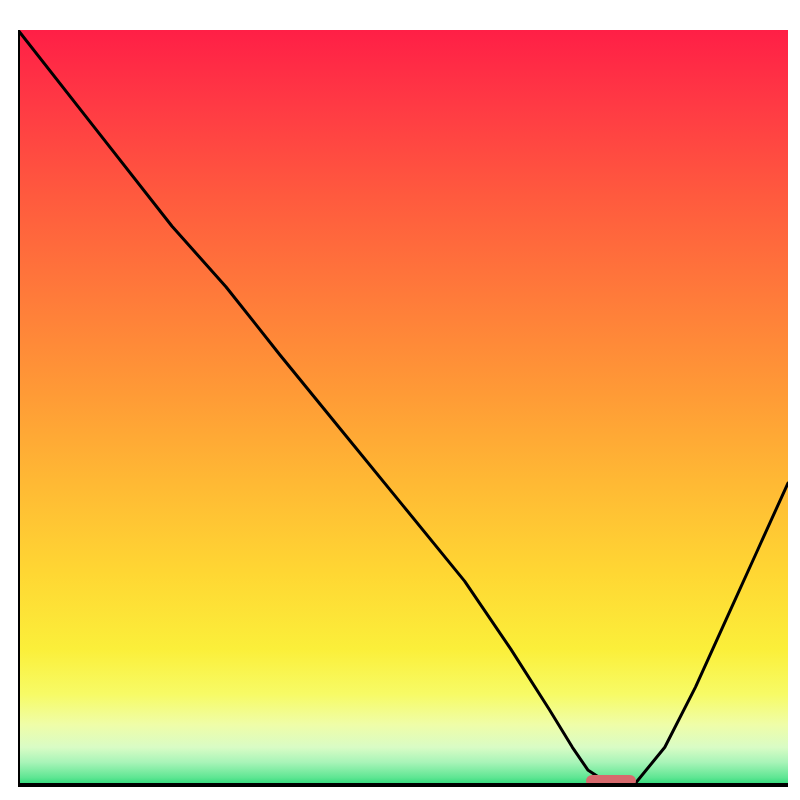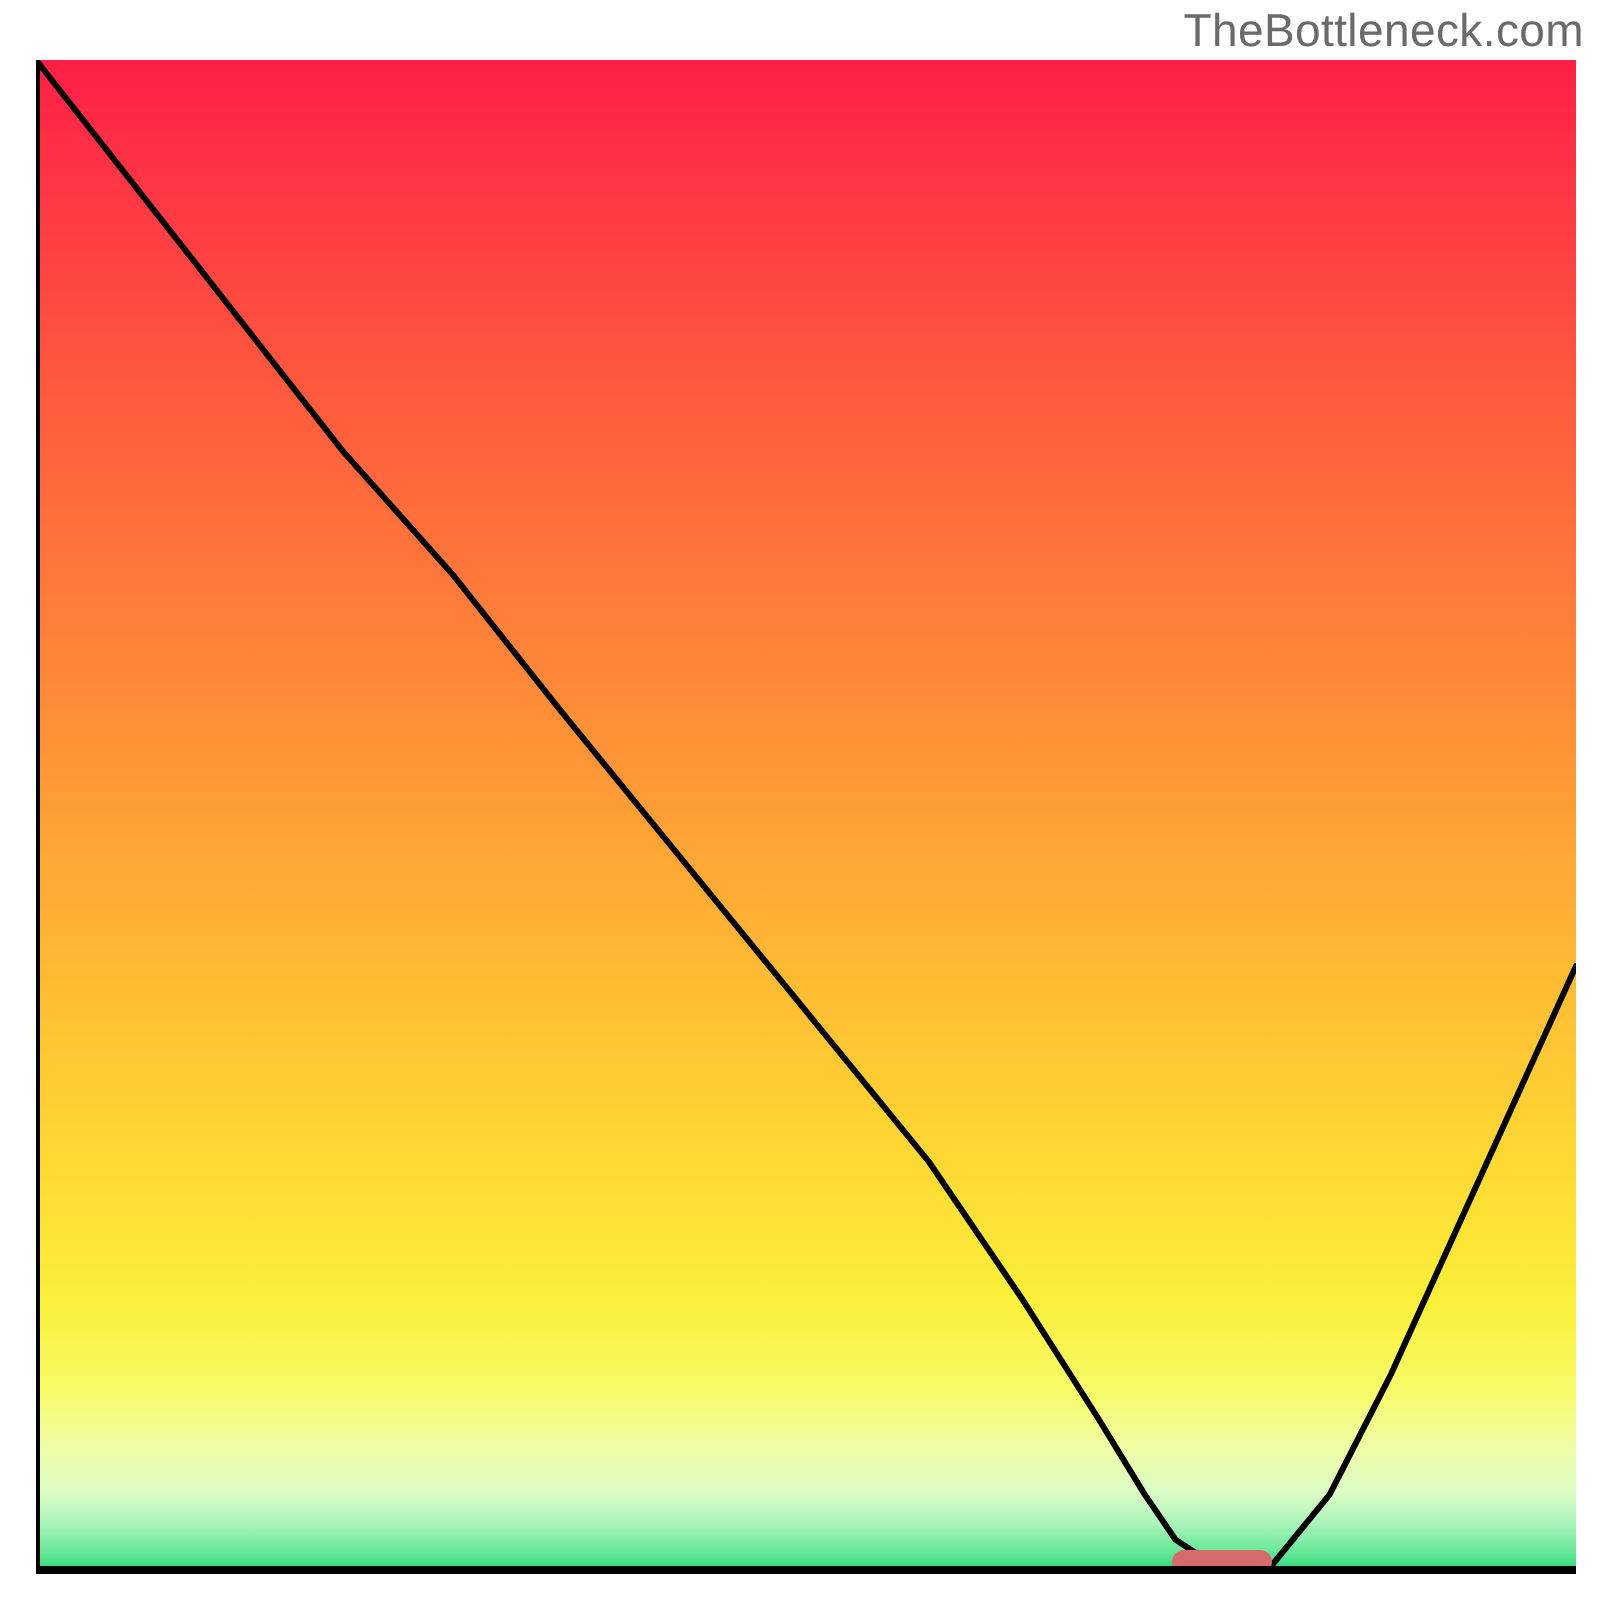--- a/index.html
+++ b/index.html
@@ -58,21 +58,20 @@
     position: absolute;
     height: 12px;
     border-radius: 6px;
     background: #d76a6d;
   }
 </style>
 </head>
 <body>
 <div class="wrap">
 
-  <div class="watermark">TheBottleneck.com</div>
 
   <div class="plot">
 
     <svg class="plot-bg" viewBox="0 0 770 760" preserveAspectRatio="none">
       <defs>
         <linearGradient id="grad" x1="0" y1="0" x2="0" y2="1">
           <stop offset="0%" stop-color="#ff1f46"></stop>
           <stop offset="10%" stop-color="#ff3a44"></stop>
           <stop offset="22%" stop-color="#ff5a3e"></stop>
           <stop offset="35%" stop-color="#ff7a3a"></stop>

